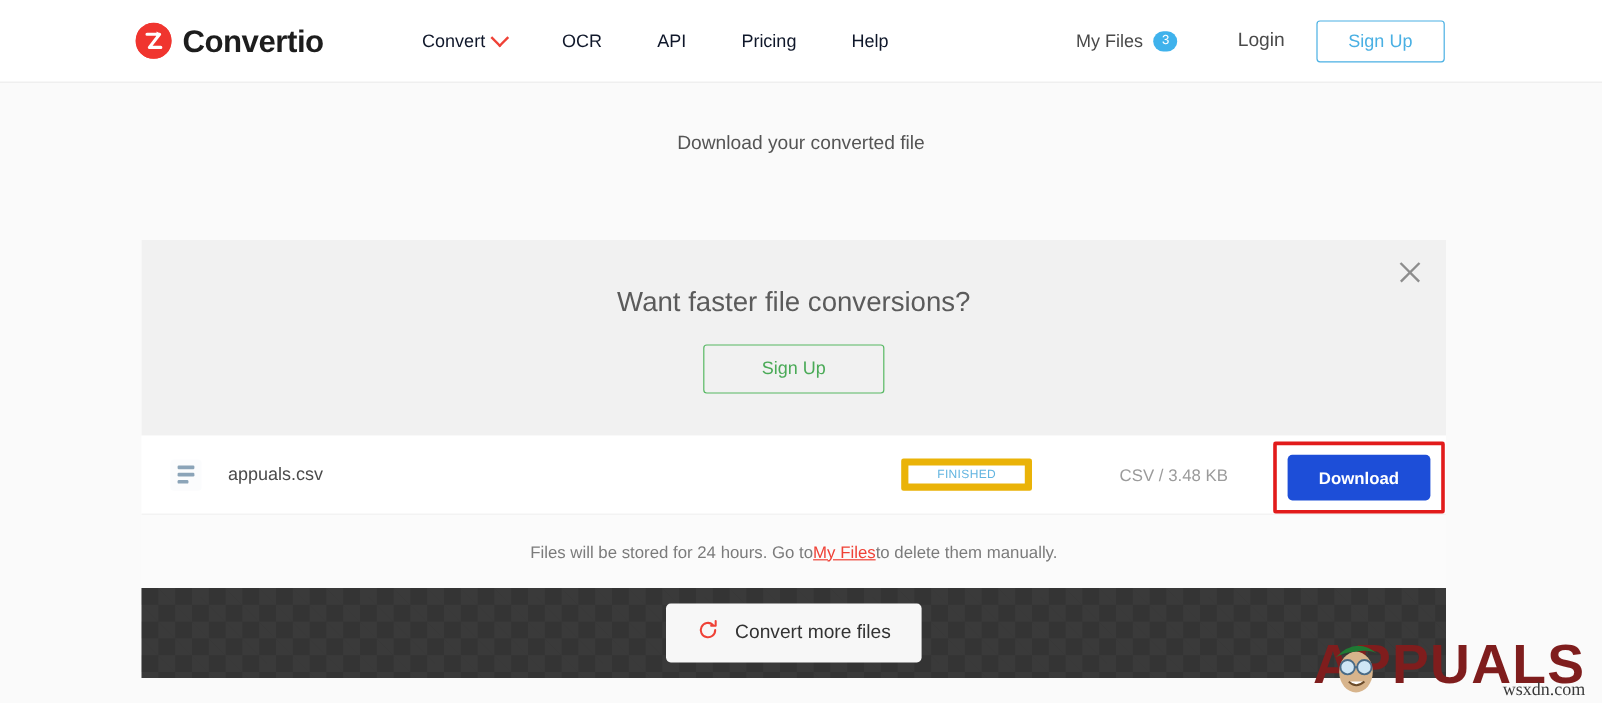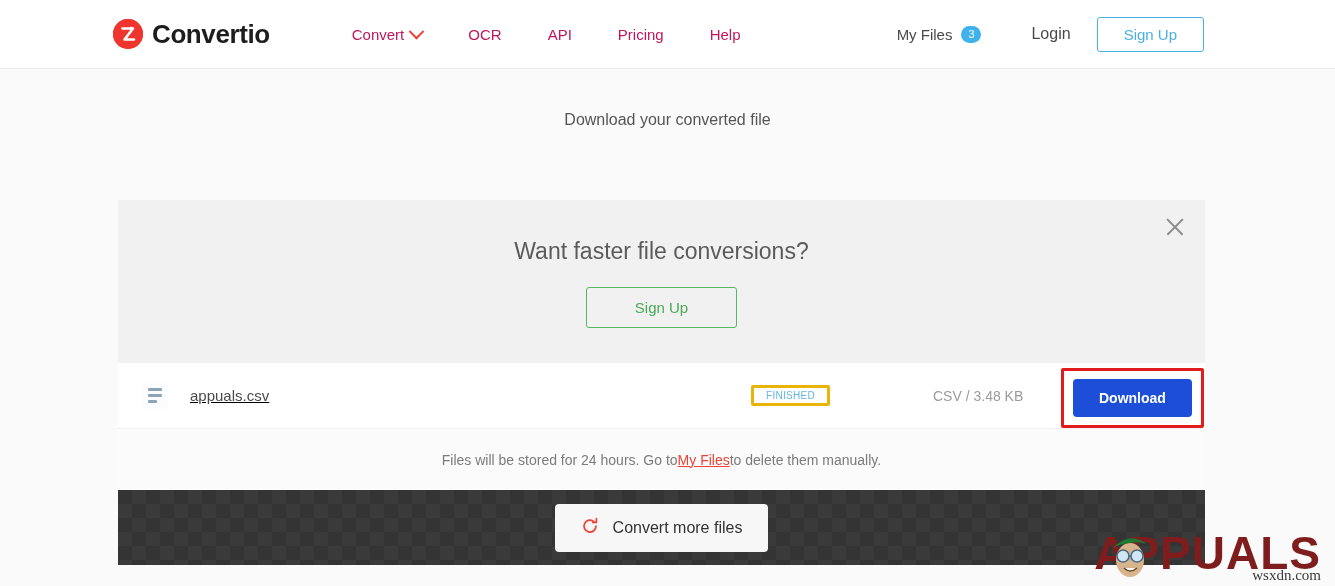--- a/index.html
+++ b/index.html
@@ -48,21 +48,21 @@
   }
 
   .nav-main {
     display: flex;
     align-items: center;
     margin-left: 59px;
     gap: 0;
   }
   .nav-item {
     font-size: 15px;
-    color: #be185d;
+    color: #0f172a;
     padding: 0 23px;
     display: flex;
     align-items: center;
     gap: 7px;
     cursor: pointer;
     white-space: nowrap;
   }
   .chev {
     display: inline-block;
     width: 9px;
@@ -192,21 +192,20 @@
   .promo-close:after  { transform: rotate(-45deg); }
 
   
   .file-row {
     height: 65px;
     background: #fff;
     display: flex;
     align-items: center;
     position: relative;
     border-bottom: 1px solid #f0f0f0;
-    text-decoration: underline;
   }
   .file-icon {
     width: 26px;
     height: 26px;
     margin-left: 24px;
     background: #fbfcfd;
     border-radius: 3px;
     display: flex;
     flex-direction: column;
     justify-content: center;
@@ -224,26 +223,26 @@
   .file-icon span:nth-child(2) { width: 14px; }
   .file-icon span:nth-child(3) { width: 9px; margin-right: 5px; }
   .file-name {
     margin-left: 22px;
     font-size: 15px;
     color: #4b4b4b;
   }
   .status-badge {
     position: absolute;
     left: 633px;
-    border: 3px solid #eab308;
+    border: 6px solid #eab308;
     color: #63b5e0;
     font-size: 10px;
     letter-spacing: 0.3px;
     border-radius: 2px;
-    padding: 2px 12px;
+    padding: 2px 24px;
     text-align: center;
   }
   .file-meta {
     position: absolute;
     left: 815px;
     font-size: 14px;
     color: #9b9b9b;
   }
   .dl-wrap {
     position: absolute;

